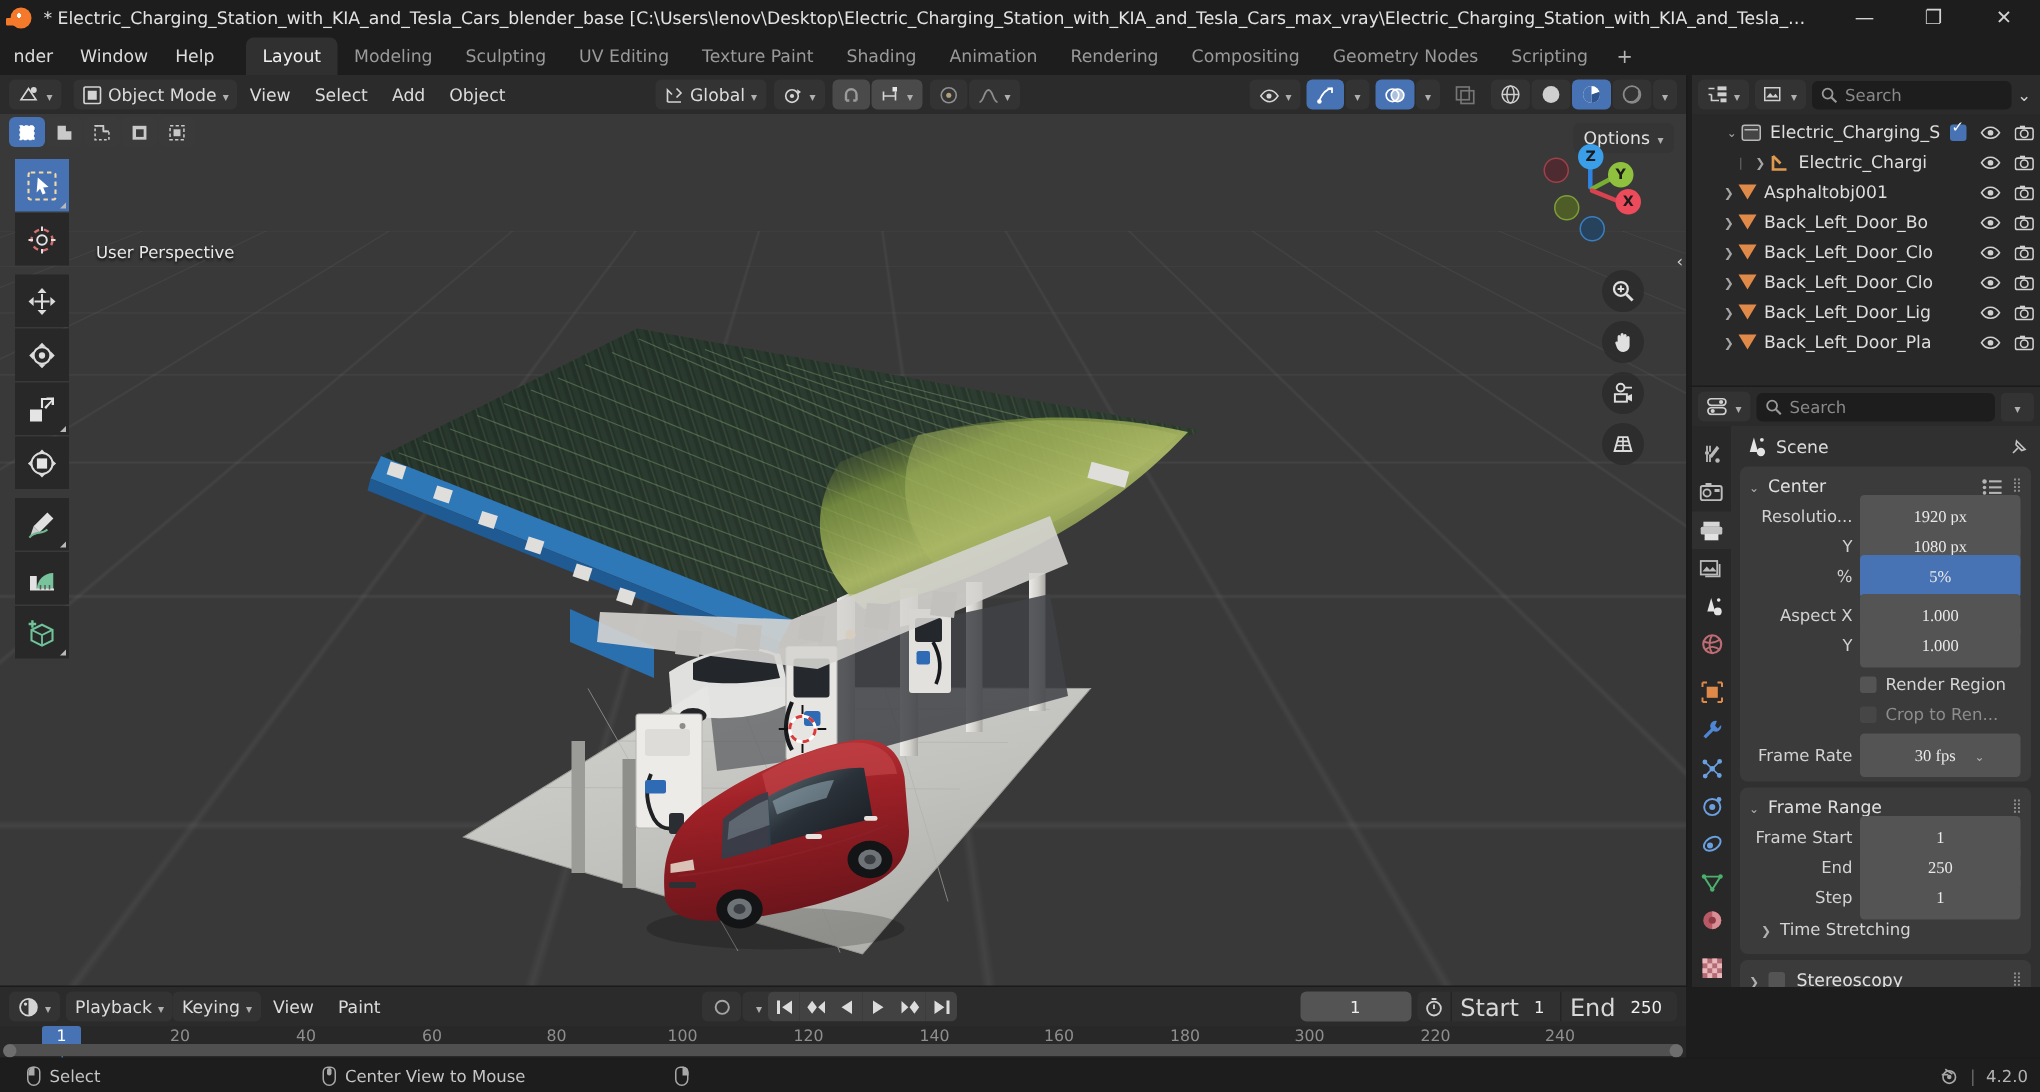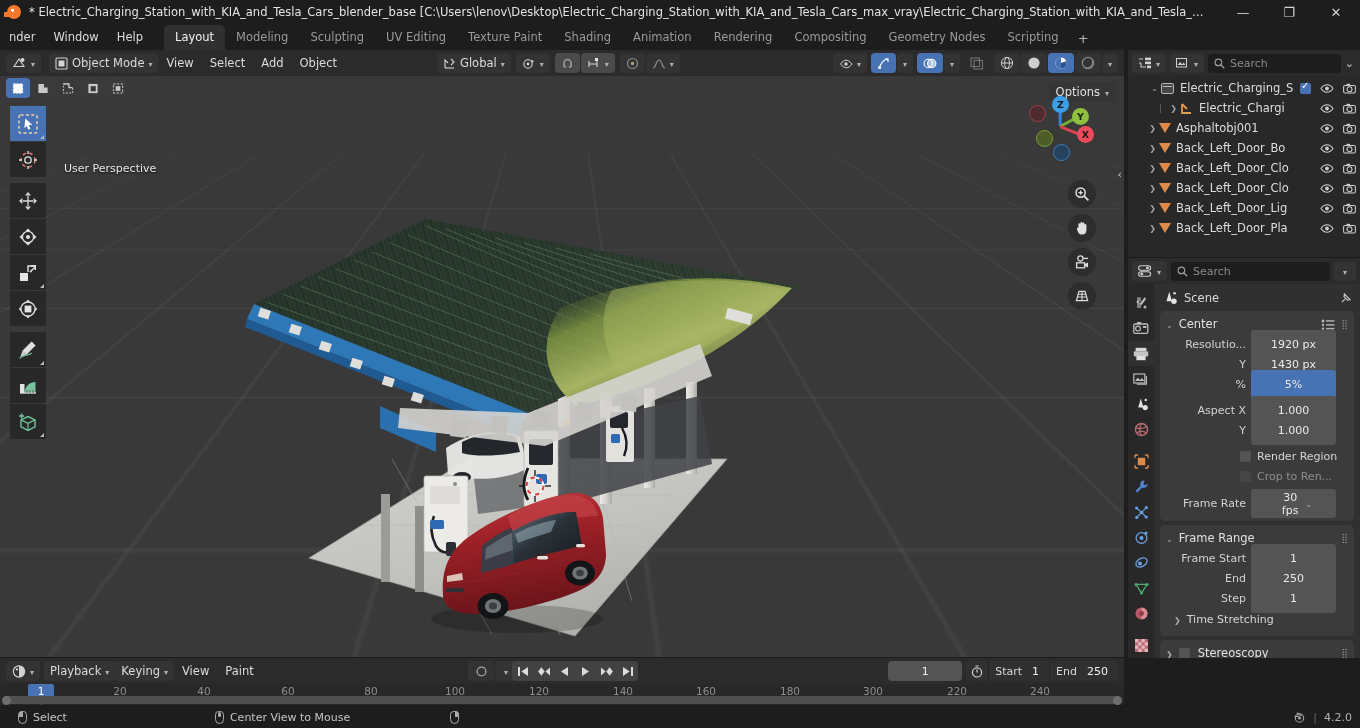--- a/index.html
+++ b/index.html
@@ -186,47 +186,47 @@
     position: absolute; left: 0; top: 26px; width: 26px; bottom: 0; background: #282828;
     padding-top: 6px; display: flex; flex-direction: column; align-items: center; gap: 0;
   }
   .ptab { width: 26px; height: 28px; display: flex; align-items: center; justify-content: center; }
   .ptab.act { background: #303030; }
   .breadcrumb { display: flex; align-items: center; gap: 6px; padding: 6px 8px 2px 8px; }
   .bc-text { font-size: 11.5px; color: #dcdcdc; }
   .panel { margin: 4px 6px 0 6px; background: #3b3b3b; border-radius: 5px; padding: 3px 0 7px 0; }
   .panel-head { display: flex; align-items: center; height: 20px; padding: 0 6px; gap: 6px; }
   .panel-title { font-size: 11.5px; color: #e0e0e0; flex: 1; }
-  .prow { display: flex; align-items: center; height: 19px; margin: 1px 18px; gap: 5px; }
+  .prow { display: flex; align-items: center; height: 19px; margin: 1px 7px; gap: 5px; }
   .plabel { width: 68px; text-align: right; font-size: 11px; color: #d2d2d2;
     white-space: nowrap; overflow: hidden; text-overflow: ellipsis; }
   .pfield {
     flex: 1; height: 29px; background: #545454; border-radius: 3px; display: flex;
-    align-items: center; justify-content: center; font-size: 11px; color: #eaeaea;
+    align-items: center; justify-content: center; font-size: 11px; color: #eaeaea; font-family: Liberation Serif, serif;
   }
   .pfield.blue { background: #4772b3; }
   .pfield.select { justify-content: space-between; padding: 0 24px; }
   .pcheckrow { display: flex; align-items: center; height: 19px; margin: 1px 7px; gap: 6px; padding-left: 73px; }
   .cbox { width: 11px; height: 11px; border-radius: 2px; background: #545454; flex: none; }
   .cbox.dim { background: #464646; }
   .ctext { font-size: 11px; color: #d5d5d5; }
   .ctext.dim { color: #8d8d8d; }
   .subpanel { display: flex; align-items: center; height: 20px; padding: 0 6px 0 14px; gap: 6px; }
   .dots { color: #8c8c8c; font-size: 9px; letter-spacing: 0px; line-height: 5px; }
 
   
   .timeline { position: absolute; left: 0; top: 658px; width: 1124px; height: 48px; background: #282828; }
   .tl-header { height: 26px; background: #2b2b2b; display: flex; align-items: center; padding-left: 6px; }
   .tl-right { position: absolute; right: 6px; top: 3px; display: flex; align-items: center; gap: 4px; }
   .playbtn { width: 21px; height: 20px; background: #424242; display: flex; align-items: center; justify-content: center; color: #dcdcdc; }
   .playgroup { display: flex; border-radius: 4px; overflow: hidden; }
   .framefield { height: 20px; min-width: 74px; background: #545454; border-radius: 4px;
     display: flex; align-items: center; justify-content: center; font-size: 11px; color: #efefef; }
   .serange { display: flex; align-items: center; height: 20px; background: #303030; border-radius: 4px; overflow: hidden; }
-  .serange .lab { font-size: 11px; color: #d7d7d7; padding: 0 6px; }
+  .serange .lab { font-size: 16px; color: #d7d7d7; padding: 0 6px; }
   .serange .val { font-size: 11px; color: #efefef; padding: 0 10px 0 4px; }
   .serange .divider { width: 1px; height: 20px; background: #242424; }
   .tl-ruler { position: relative; height: 22px; background: #282828; }
   .tick { position: absolute; top: 1px; font-size: 10.5px; color: #8e8e8e; transform: translateX(-50%); }
   .playhead { position: absolute; top: 0; width: 26px; height: 14px; background: #4772b3;
     border-radius: 2px; display: flex; align-items: center; justify-content: center;
     font-size: 10.5px; color: #fff; transform: translateX(-50%); }
   .playhead-line { position: absolute; top: 14px; width: 1px; height: 8px; background: #4772b3; }
   .scrollbar { position: absolute; left: 4px; right: 4px; bottom: 2px; height: 8px;
     background: #505050; border-radius: 4px; }
@@ -1175,21 +1175,21 @@
               <rect x="5" y="8.9" width="8.4" height="1.4" fill="#b4b4b4"></rect>
             </svg>
           <span class="dots">⣿</span>
         </div>
         <div class="prow">
           <span class="plabel">Resolutio...</span>
           <span class="pfield">1920 px</span>
         </div>
         <div class="prow">
           <span class="plabel">Y</span>
-          <span class="pfield">1430 px</span>
+          <span class="pfield">1080 px</span>
         </div>
         <div class="prow">
           <span class="plabel">%</span>
           <span class="pfield blue">5%</span>
         </div>
         <div style="height:5px;"></div>
         <div class="prow">
           <span class="plabel">Aspect X</span>
           <span class="pfield">1.000</span>
         </div>

